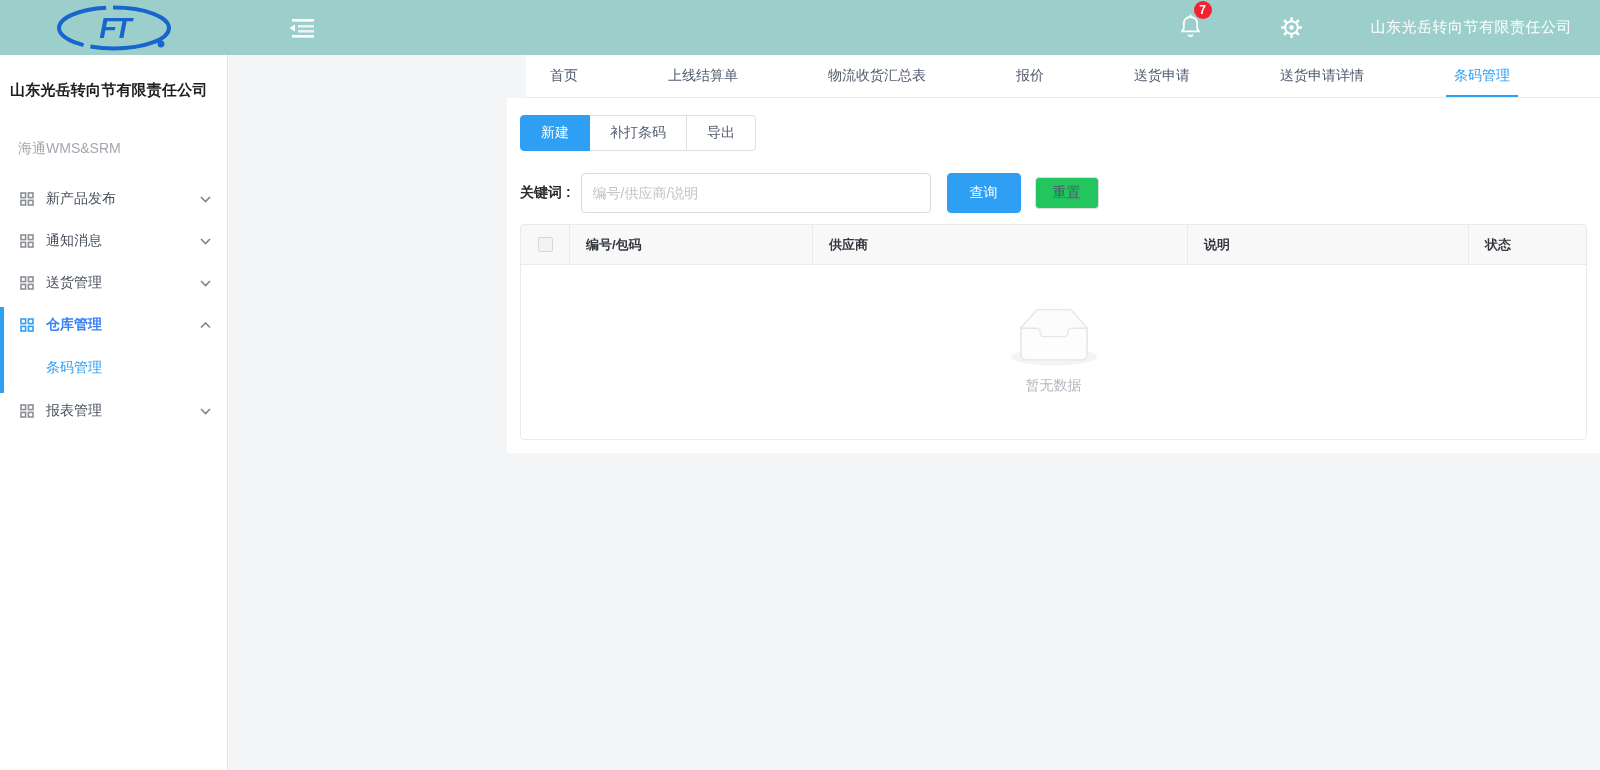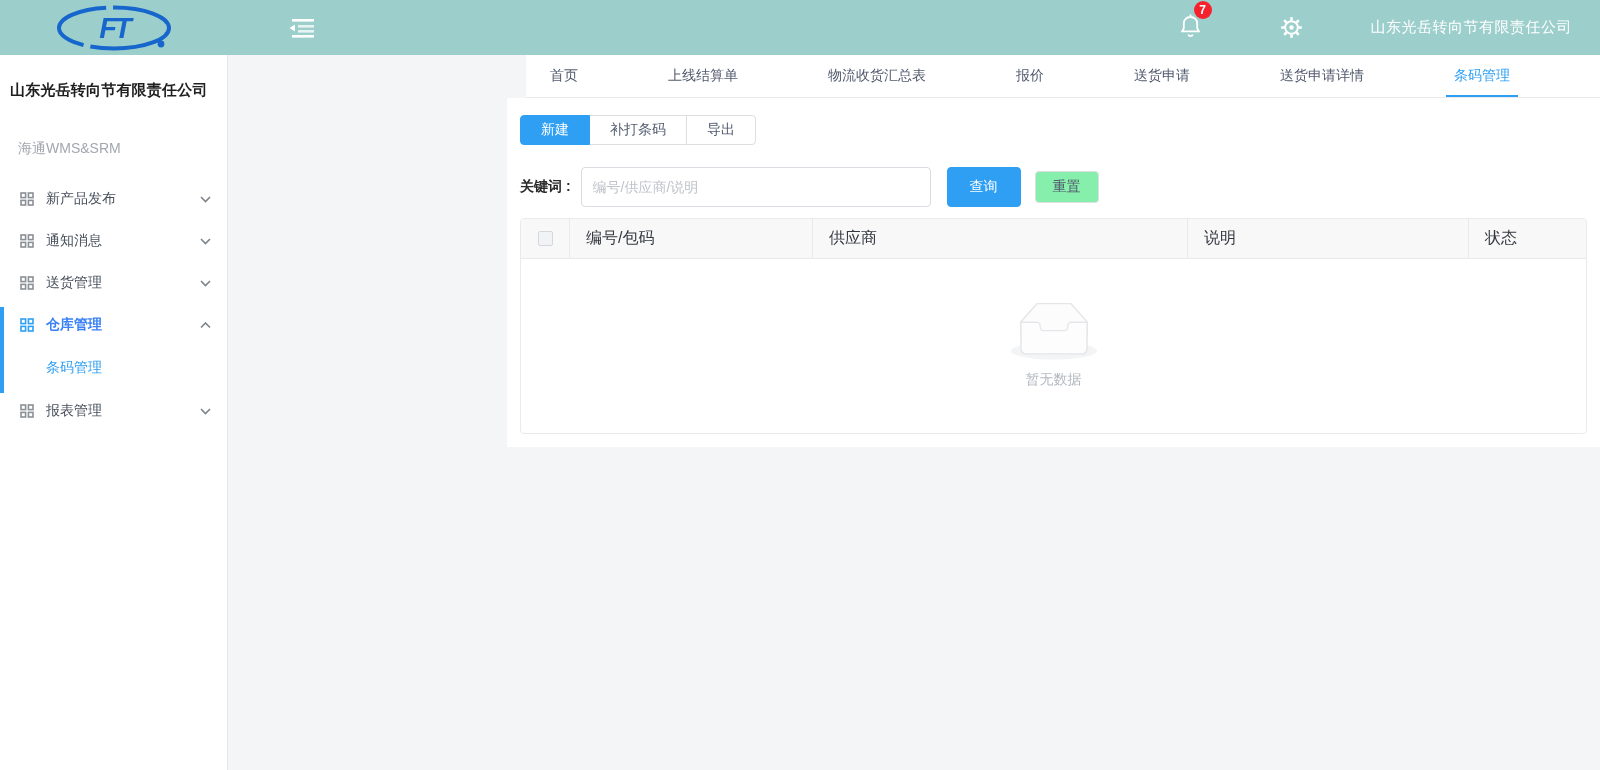--- a/index.html
+++ b/index.html
@@ -37,41 +37,41 @@
   .main { flex:1; display:flex; flex-direction:column; background:#f4f5f7; min-width:0;align-items:flex-end; }
   .tabs { height:43px; background:#fff; border-bottom:1px solid #e8eaec; display:flex; align-items:stretch; padding-left:24px; }
   .tab { display:flex; align-items:center; margin-right:90px; font-size:14px; color:#515a6e; cursor:pointer; position:relative; white-space:nowrap; }
   .tab.active { color:#2e9ff3; }
   .tab.active::after { content:""; position:absolute; left:-8px; right:-8px; bottom:0; height:2px; background:#2e9ff3; }
 
   .card { background:#fff; padding:17px 13px 13px 13px; }
 
   
   .btn-group { display:inline-flex; }
-  .btn-group .gbtn { height:30px; padding:0 20px; font-size:14px; background:#fff; border:1px solid #dcdee2;
+  .btn-group .gbtn { height:36px; padding:0 20px; font-size:14px; background:#fff; border:1px solid #dcdee2;
     color:#515a6e; cursor:pointer; margin-left:-1px; font-family:Liberation Serif, serif; }
   .btn-group .gbtn:first-child { margin-left:0; border-radius:4px 0 0 4px; }
   .btn-group .gbtn:last-child { border-radius:0 4px 4px 0; }
   .btn-group .gbtn.primary { background:#2e9ff3; border-color:#2e9ff3; color:#fff; position:relative; z-index:1; }
 
   
   .search-row { margin-top:22px; display:flex; align-items:center; }
   .search-label { font-size:14px; color:#2b2b2b; font-weight:bold; margin-right:10px; }
   .search-input { width:350px; height:40px; border:1px solid #d9dce1; border-radius:4px; padding:12px 11px;
     font-size:14px; color:#333; outline:none; font-family:inherit; }
   .search-input::placeholder { color:#bfc3c9; }
   .btn-query { margin-left:16px; height:40px; padding:0 22px; background:#2e9ff3; border:1px solid #2e9ff3;
     color:#fff; font-size:14px; border-radius:4px; cursor:pointer; font-family:inherit; }
-  .btn-reset { margin-left:14px; height:32px; padding:0 17px; background:#86efac; border:1px solid #dcdee2;
+  .btn-reset { margin-left:14px; height:32px; padding:0 17px; background:#22c55e; border:1px solid #dcdee2;
     color:#515a6e; font-size:14px; border-radius:4px; cursor:pointer; font-family:inherit; }
 
   
   .table { margin-top:11px; border:1px solid #e8eaec; border-radius:4px; }
   .thead { display:flex; background:#f8f8f9; height:40px; border-bottom:1px solid #e8eaec; border-radius:4px 4px 0 0; }
-  .th { display:flex; align-items:center; padding:0 16px; font-size:16px; color:#34383e; font-weight:normal; border-left:1px solid #e8eaec; }
+  .th { display:flex; align-items:center; padding:0 16px; font-size:13px; color:#34383e; font-weight:bold; border-left:1px solid #e8eaec; }
   .th:first-child { border-left:none; justify-content:center; padding:0; }
   .th-check { width:48px; flex:0 0 48px; }
   .th-code { width:243px; flex:0 0 243px; }
   .th-supplier { width:375px; flex:0 0 375px; }
   .th-desc { width:281px; flex:0 0 281px; }
   .th-status { width:118px; flex:0 0 118px; }
   .th-action { flex:1; }
   .checkbox { width:15px; height:15px; background:#f2f3f5; border:1px solid #d4d7dc; border-radius:2px; cursor:pointer; }
   .tbody-empty { height:174px; display:flex; flex-direction:column; align-items:center; justify-content:center; background:#fff; border-radius:0 0 4px 4px; }
   .empty-text { margin-top:8px; font-size:14px; color:#b2b8bf; }

